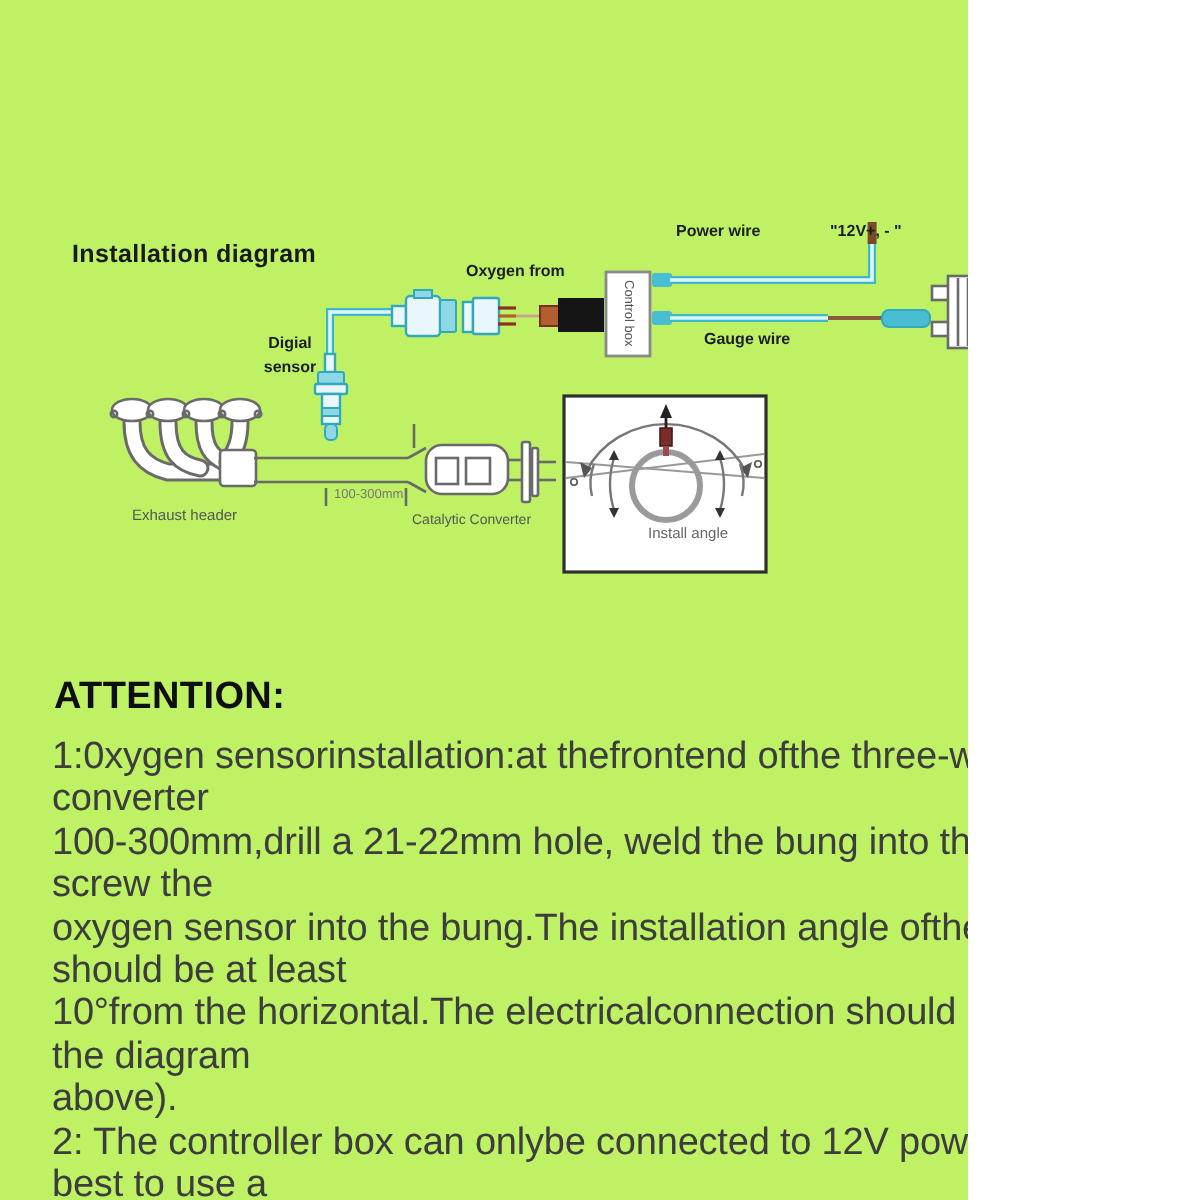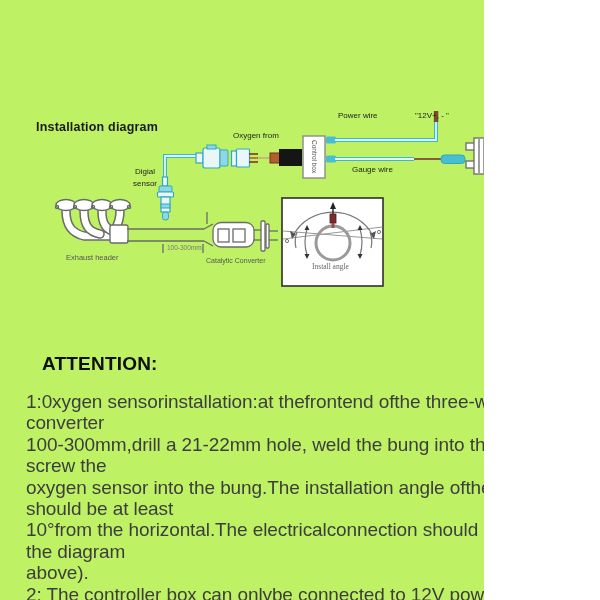--- a/index.html
+++ b/index.html
@@ -6,38 +6,38 @@
   .page{position:relative;width:484px;height:600px;background:#bef264;overflow:hidden;
         font-family:"Liberation Sans", sans-serif;}
 
   
   .banner{position:absolute;left:510px;top:0;width:90px;height:27px;background:#0c0c0c;
           display:flex;align-items:center;justify-content:center;gap:4px;}
   .banner .logo-text{color:#fff;font-size:9.5px;font-weight:bold;letter-spacing:.6px;}
 
   
   .lbl{position:absolute;color:#1d1d1d;white-space:pre-line;}
-  .lbl.bold{font-weight:normal;}
+  .lbl.bold{font-weight:bold;}
   .title{left:36px;top:120px;font-size:12.5px;font-weight:bold;color:#1a1a1a;letter-spacing:.2px;}
   .oxygen-wire{left:233px;top:131px;font-size:8px;}
   .oxygen-sensor{left:126px;top:166px;width:38px;text-align:center;font-size:8px;line-height:11.5px;}
   .control-box-lbl{left:303px;top:136px;width:22px;height:42px;font-size:6.5px;color:#555;
                    writing-mode:vertical-rl;text-align:center;display:flex;align-items:center;justify-content:center;}
   .power-wire{left:338px;top:111px;font-size:8px;}
   .voltage{left:415px;top:111px;font-size:8px;}
   .gauge-wire{left:352px;top:165px;font-size:8px;}
   .digital-gauge{left:538px;top:151px;font-size:8px;line-height:13px;}
   .exhaust-header{left:66px;top:253px;font-size:7.5px;color:#555;font-weight:normal;}
   .distance{left:167px;top:244px;font-size:6.5px;color:#777;}
   .catalytic{left:206px;top:257px;font-size:7px;color:#555;}
-  .install-angle{left:312px;top:262px;font-size:7.5px;color:#666;font-family:Liberation Serif, serif;}
+  .install-angle{left:324px;top:262px;font-size:7.5px;color:#666;}
 
   
   .attention{position:absolute;left:26px;top:337px;width:575px;}
-  .attention h1{margin:16px;font-size:19px;font-weight:800;color:#0f0f0f;letter-spacing:.2px;}
+  .attention h1{margin:1px;font-size:19px;font-weight:800;color:#0f0f0f;letter-spacing:.2px;}
   .attention .body{margin-top:8px;font-size:19px;line-height:21.4px;color:#3d3d3d;
                    white-space:pre-line;letter-spacing:-0.1px;}
 
   svg{position:absolute;left:0;top:0;}
   .wire-outer{fill:none;stroke:#3cb8cd;stroke-width:4;}
   .wire-inner{fill:none;stroke:#dff4f8;stroke-width:1.8;}
   .cyan-part{stroke:#2fa9c0;stroke-width:1.2;fill:#eaf7fa;}
   .cyan-fill{stroke:#2fa9c0;stroke-width:1;fill:#8ed7e4;}
   .gray-line{stroke:#6a6a6a;stroke-width:1.3;fill:none;}
   .gray-shape{stroke:#6a6a6a;stroke-width:1.3;fill:#ffffff;}

